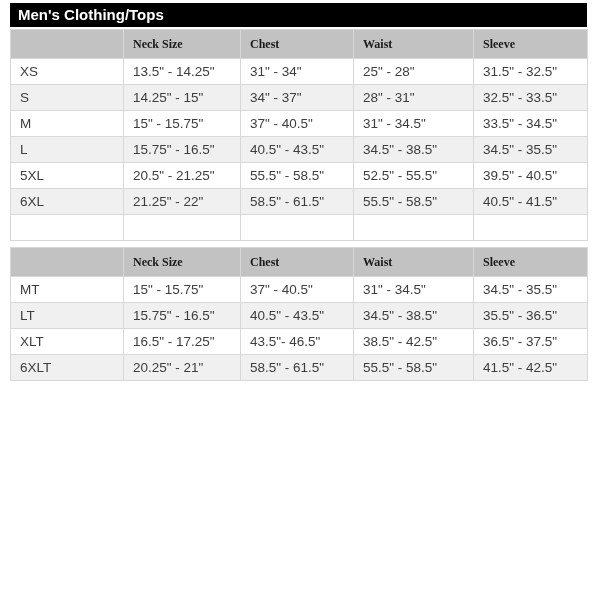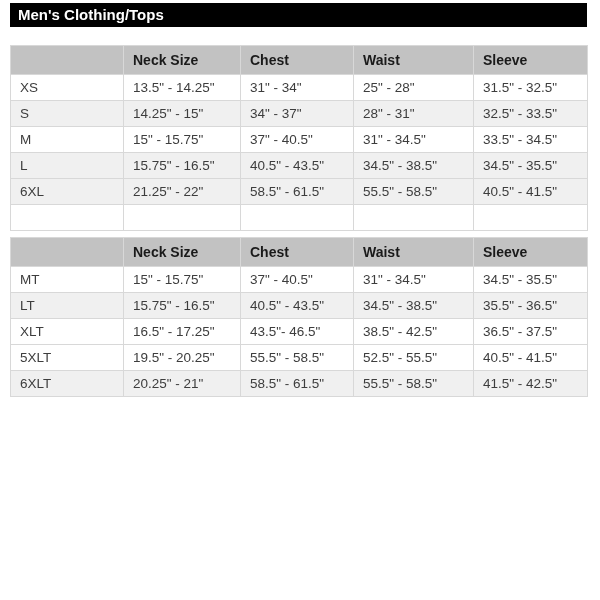--- a/index.html
+++ b/index.html
@@ -19,21 +19,21 @@
   .title-bar {
     box-sizing: border-box;
     width: 577px;
     height: 24px;
     line-height: 24px;
     background: var(--title-bg, #000000);
     color: var(--title-text, #ffffff);
     font-size: 15px;
     font-weight: bold;
     padding-left: 8px;
-    margin-bottom: 18px;
+    margin-bottom: 2px;
     white-space: nowrap;
   }
   table.size-table {
     border-collapse: collapse;
     table-layout: fixed;
     width: 577px;
   }
   col.c0 { width: 113px; }
   col.c1 { width: 117px; }
   col.c2 { width: 113px; }
@@ -45,22 +45,23 @@
     padding: 0 2px 0 9px;
     text-align: left;
     vertical-align: middle;
     overflow: hidden;
     white-space: nowrap;
   }
   table.size-table th {
     height: 28px;
     background: var(--header-bg, #c2c2c2);
     color: var(--header-text, #1a1a1a);
-    font-size: 14px;
+    font-size: 12px;
     font-weight: bold;
+    font-family: Liberation Serif, serif;
   }
   table.size-table td {
     height: 25px;
     background: #ffffff;
     color: var(--cell-text, #3d3d3d);
     font-size: 13.5px;
     font-weight: normal;
   }
   table.size-table tr.stripe td {
     background: var(--stripe-bg, #f0f0f0);
@@ -114,20 +115,27 @@
             <td>31" - 34.5"</td>
             <td>33.5" - 34.5"</td>
           </tr>
           <tr class="stripe">
             <td>L</td>
             <td>15.75" - 16.5"</td>
             <td>40.5" - 43.5"</td>
             <td>34.5" - 38.5"</td>
             <td>34.5" - 35.5"</td>
           </tr>
+          <tr>
+            <td>5XL</td>
+            <td>20.5" - 21.25"</td>
+            <td>55.5" - 58.5"</td>
+            <td>52.5" - 55.5"</td>
+            <td>39.5" - 40.5"</td>
+          </tr>
           <tr class="stripe">
             <td>6XL</td>
             <td>21.25" - 22"</td>
             <td>58.5" - 61.5"</td>
             <td>55.5" - 58.5"</td>
             <td>40.5" - 41.5"</td>
           </tr>
           <tr>
             <td></td>
             <td></td>
@@ -172,27 +180,20 @@
             <td>34.5" - 38.5"</td>
             <td>35.5" - 36.5"</td>
           </tr>
           <tr>
             <td>XLT</td>
             <td>16.5" - 17.25"</td>
             <td>43.5"- 46.5"</td>
             <td>38.5" - 42.5"</td>
             <td>36.5" - 37.5"</td>
           </tr>
-          <tr>
-            <td>5XLT</td>
-            <td>19.5" - 20.25"</td>
-            <td>55.5" - 58.5"</td>
-            <td>52.5" - 55.5"</td>
-            <td>40.5" - 41.5"</td>
-          </tr>
           <tr class="stripe">
             <td>6XLT</td>
             <td>20.25" - 21"</td>
             <td>58.5" - 61.5"</td>
             <td>55.5" - 58.5"</td>
             <td>41.5" - 42.5"</td>
           </tr>
         </tbody>
     </table>
   </div>

